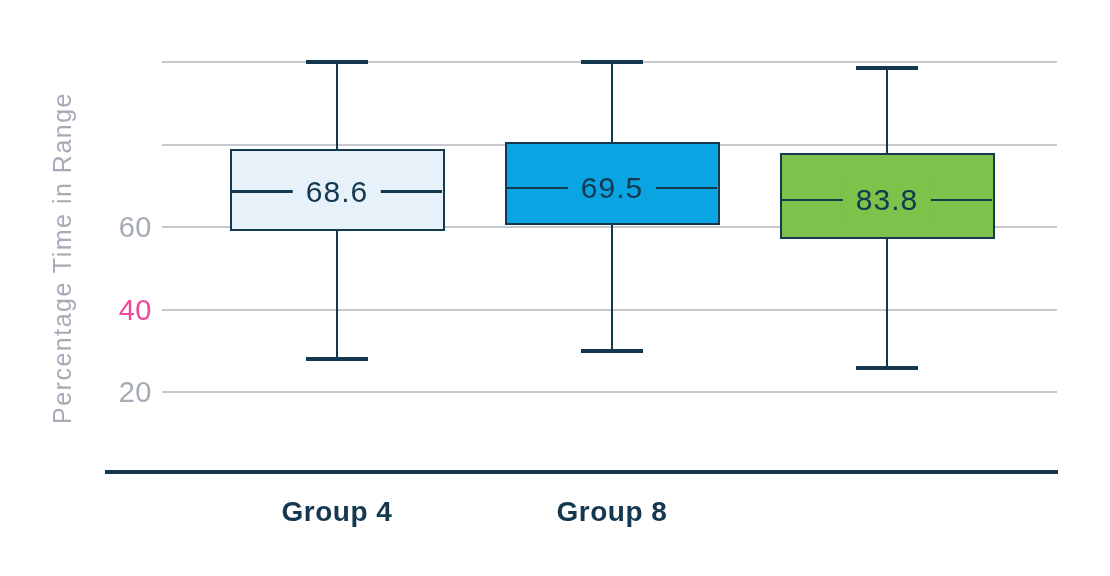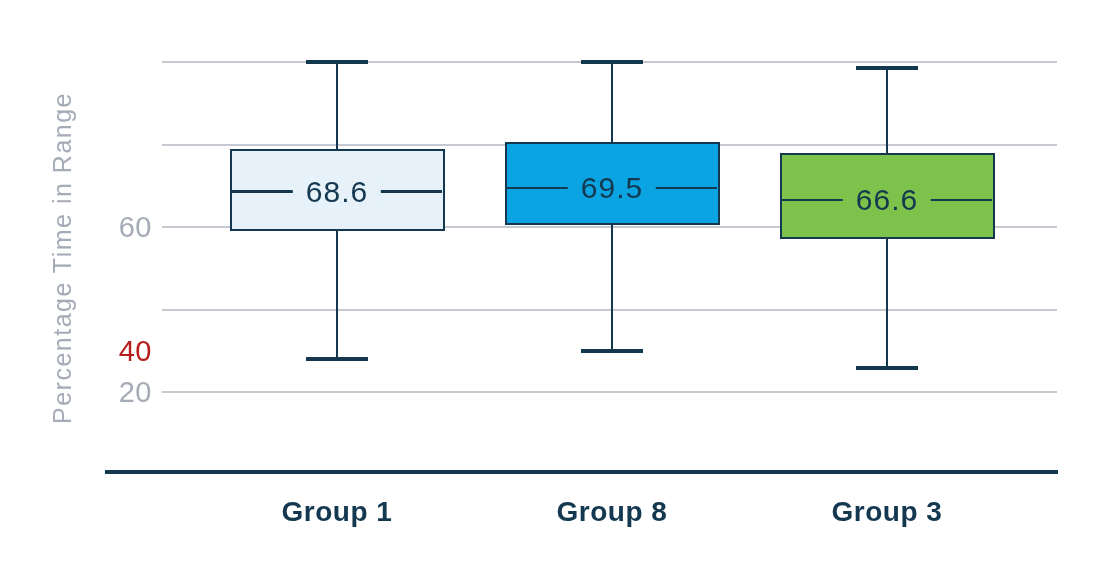--- a/index.html
+++ b/index.html
@@ -78,41 +78,40 @@
 <body>
 
 <div class="chart-root">
   <div class="y-title" style="color: rgb(166, 171, 184);">Percentage Time in Range</div>
   <div id="plot-area"></div>
 <div class="gridline" style="left: 162px; width: 895px; top: 61px; background: rgb(198, 201, 208);"></div>
     <div class="gridline" style="left: 162px; width: 895px; top: 143.5px; background: rgb(198, 201, 208);"></div>
     <div class="gridline" style="left: 162px; width: 895px; top: 226px; background: rgb(198, 201, 208);"></div>
     <div class="tick-label" style="left: 42px; top: 211px; color: rgb(166, 171, 184);">60</div>
     <div class="gridline" style="left: 162px; width: 895px; top: 308.5px; background: rgb(198, 201, 208);"></div>
-    <div class="tick-label" style="left: 42px; top: 293.5px; color: #b91c1c; margin-top: 41px;">40</div>
+    <div class="tick-label" style="left: 42px; top: 293.5px; color: #ec4899;">40</div>
     <div class="gridline" style="left: 162px; width: 895px; top: 391px; background: rgb(198, 201, 208);"></div>
     <div class="tick-label" style="left: 42px; top: 376px; color: rgb(166, 171, 184);">20</div>
     <div class="stem" style="left: 335.75px; top: 62px; width: 2.5px; height: 86.625px; background: rgb(20, 56, 79);"></div>
     <div class="stem" style="left: 335.75px; top: 231.125px; width: 2.5px; height: 127.875px; background: rgb(20, 56, 79);"></div>
     <div class="cap" style="left: 306px; top: 60.25px; width: 62px; height: 3.5px; background: rgb(20, 56, 79);"></div>
     <div class="cap" style="left: 306px; top: 357.25px; width: 62px; height: 3.5px; background: rgb(20, 56, 79);"></div>
     <div class="box" style="left: 229.5px; top: 148.625px; width: 215px; height: 82.5px; background: rgb(230, 241, 249); border: 2.5px solid rgb(20, 56, 79);"></div>
     <div class="median-line" style="left: 232px; top: 190.275px; width: 210px; height: 2.5px; background: rgb(20, 56, 79);"></div>
     <div class="median-label" style="left: 337px; top: 191.525px; background: rgb(230, 241, 249); color: rgb(20, 56, 79);">68.6</div>
-    <div class="cat-label" style="left: 337px; top: 496px; color: rgb(20, 56, 79);">Group 1</div>
+    <div class="cat-label" style="left: 337px; top: 496px; color: rgb(20, 56, 79);">Group 4</div>
     <div class="stem" style="left: 610.75px; top: 62px; width: 2.5px; height: 80.4375px; background: rgb(20, 56, 79);"></div>
     <div class="stem" style="left: 610.75px; top: 224.938px; width: 2.5px; height: 125.812px; background: rgb(20, 56, 79);"></div>
     <div class="cap" style="left: 581px; top: 60.25px; width: 62px; height: 3.5px; background: rgb(20, 56, 79);"></div>
     <div class="cap" style="left: 581px; top: 349px; width: 62px; height: 3.5px; background: rgb(20, 56, 79);"></div>
     <div class="box" style="left: 504.5px; top: 142.438px; width: 215px; height: 82.5px; background: rgb(11, 164, 226); border: 2.5px solid rgb(20, 56, 79);"></div>
     <div class="median-line" style="left: 507px; top: 186.562px; width: 210px; height: 2.5px; background: rgb(20, 56, 79);"></div>
     <div class="median-label" style="left: 612px; top: 187.812px; background: rgb(11, 164, 226); color: rgb(20, 56, 79); text-align: right;">69.5</div>
     <div class="cat-label" style="left: 612px; top: 496px; color: rgb(20, 56, 79);">Group 8</div>
     <div class="stem" style="left: 885.75px; top: 68.1875px; width: 2.5px; height: 84.5625px; background: rgb(20, 56, 79);"></div>
     <div class="stem" style="left: 885.75px; top: 239.375px; width: 2.5px; height: 128.7px; background: rgb(20, 56, 79);"></div>
     <div class="cap" style="left: 856px; top: 66.4375px; width: 62px; height: 3.5px; background: rgb(20, 56, 79);"></div>
     <div class="cap" style="left: 856px; top: 366.325px; width: 62px; height: 3.5px; background: rgb(20, 56, 79);"></div>
     <div class="box" style="left: 779.5px; top: 152.75px; width: 215px; height: 86.625px; background: rgb(124, 194, 75); border: 2.5px solid rgb(20, 56, 79);"></div>
     <div class="median-line" style="left: 782px; top: 198.525px; width: 210px; height: 2.5px; background: rgb(20, 56, 79);"></div>
-    <div class="median-label" style="left: 887px; top: 199.775px; background: rgb(124, 194, 75); color: rgb(20, 56, 79);">66.6</div>
-    <div class="cat-label" style="left: 887px; top: 496px; color: rgb(20, 56, 79);">Group 3</div>
+    <div class="median-label" style="left: 887px; top: 199.775px; background: rgb(124, 194, 75); color: rgb(20, 56, 79);">83.8</div>
     <div class="axis-line" style="left: 105px; top: 470px; width: 953px; height: 3.5px; background: rgb(20, 56, 79);"></div>
   </div>
 
 </body></html>

